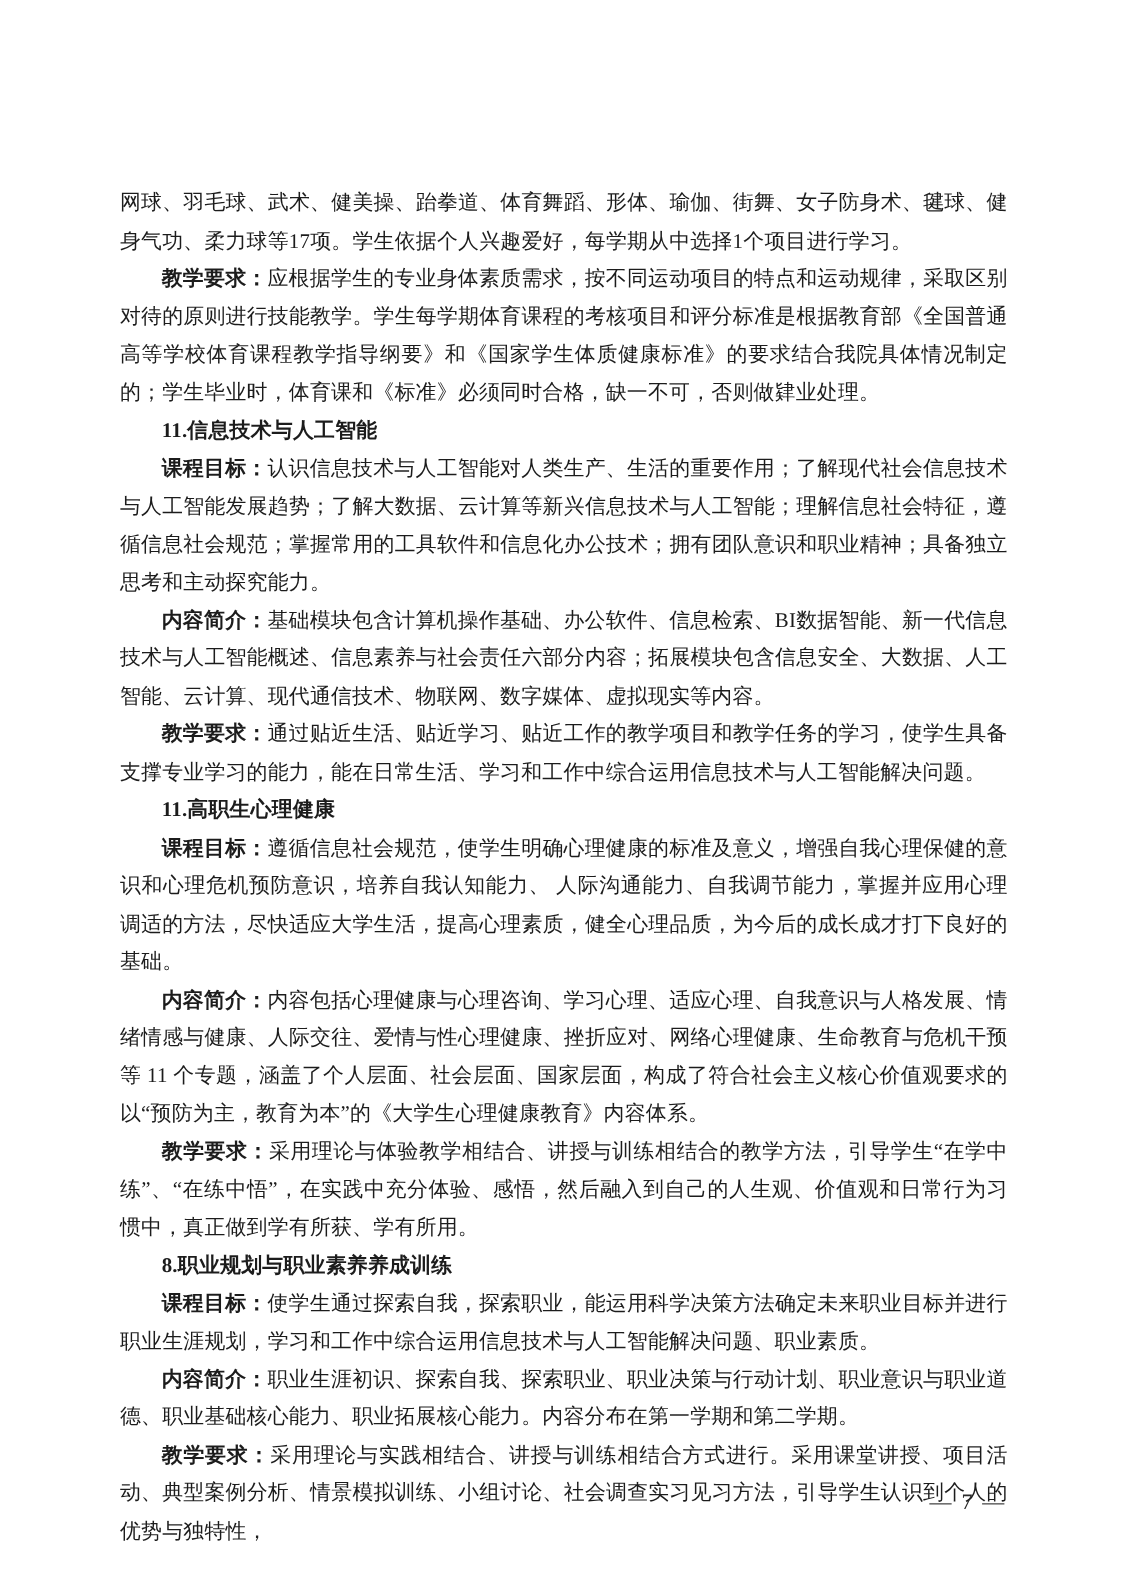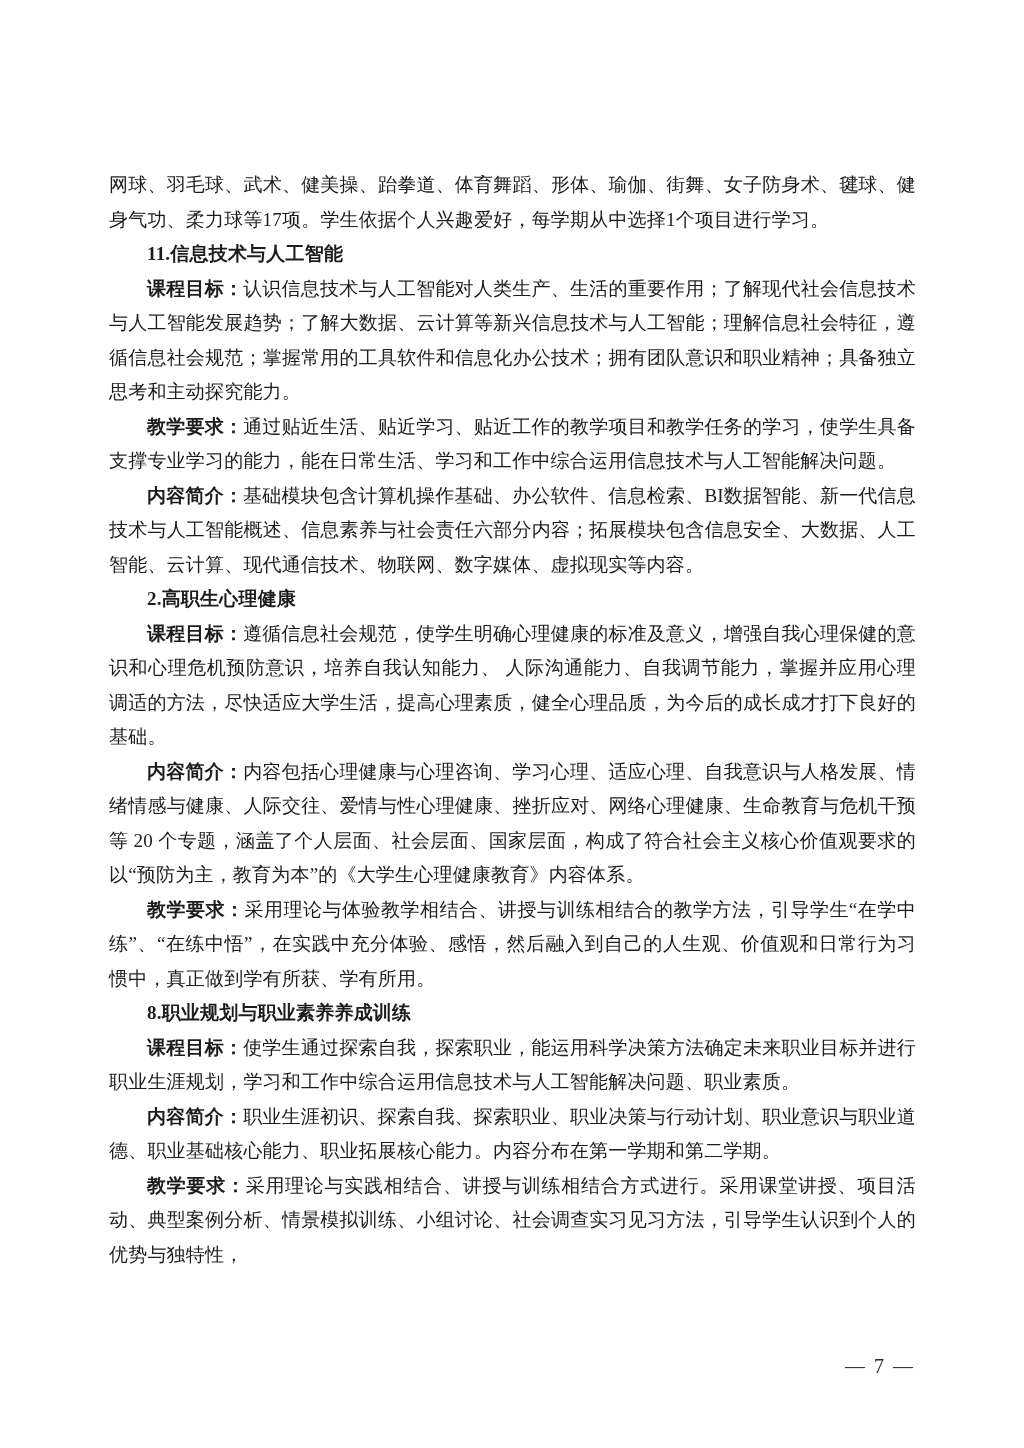--- a/index.html
+++ b/index.html
@@ -54,34 +54,35 @@
   }
 </style>
 </head>
 <body>
 
 <main class="page">
   <section class="content">
 
     <p class="para no-indent"><span>网球、羽毛球、武术、健美操、跆拳道、体育舞蹈、形体、瑜伽、街舞、女子防身术、毽球、健身气功、柔力球等17项。学生依据个人兴趣爱好，每学期从中选择1个项目进行学习。</span></p>
 
+    <p class="para"><span class="label">教学要求：</span><span>应根据学生的专业身体素质需求，按不同运动项目的特点和运动规律，采取区别对待的原则进行技能教学。学生每学期体育课程的考核项目和评分标准是根据教育部《全国普通高等学校体育课程教学指导纲要》和《国家学生体质健康标准》的要求结合我院具体情况制定的；学生毕业时，体育课和《标准》必须同时合格，缺一不可，否则做肄业处理。</span></p>
 
     <p class="heading">11.信息技术与人工智能</p>
 
     <p class="para"><span class="label">课程目标：</span><span>认识信息技术与人工智能对人类生产、生活的重要作用；了解现代社会信息技术与人工智能发展趋势；了解大数据、云计算等新兴信息技术与人工智能；理解信息社会特征，遵循信息社会规范；掌握常用的工具软件和信息化办公技术；拥有团队意识和职业精神；具备独立思考和主动探究能力。</span></p>
 
+    <p class="para"><span class="label">内容简介：</span><span>基础模块包含计算机操作基础、办公软件、信息检索、BI数据智能、新一代信息技术与人工智能概述、信息素养与社会责任六部分内容；拓展模块包含信息安全、大数据、人工智能、云计算、现代通信技术、物联网、数字媒体、虚拟现实等内容。</span></p>
+
     <p class="para"><span class="label">教学要求：</span><span>通过贴近生活、贴近学习、贴近工作的教学项目和教学任务的学习，使学生具备支撑专业学习的能力，能在日常生活、学习和工作中综合运用信息技术与人工智能解决问题。</span></p>
 
-    <p class="para"><span class="label">内容简介：</span><span>基础模块包含计算机操作基础、办公软件、信息检索、BI数据智能、新一代信息技术与人工智能概述、信息素养与社会责任六部分内容；拓展模块包含信息安全、大数据、人工智能、云计算、现代通信技术、物联网、数字媒体、虚拟现实等内容。</span></p>
-
-    <p class="heading">2.高职生心理健康</p>
+    <p class="heading">11.高职生心理健康</p>
 
     <p class="para"><span class="label">课程目标：</span><span>遵循信息社会规范，使学生明确心理健康的标准及意义，增强自我心理保健的意识和心理危机预防意识，培养自我认知能力、 人际沟通能力、自我调节能力，掌握并应用心理调适的方法，尽快适应大学生活，提高心理素质，健全心理品质，为今后的成长成才打下良好的基础。</span></p>
 
-    <p class="para"><span class="label">内容简介：</span><span>内容包括心理健康与心理咨询、学习心理、适应心理、自我意识与人格发展、情绪情感与健康、人际交往、爱情与性心理健康、挫折应对、网络心理健康、生命教育与危机干预等 20 个专题，涵盖了个人层面、社会层面、国家层面，构成了符合社会主义核心价值观要求的以“预防为主，教育为本”的《大学生心理健康教育》内容体系。</span></p>
+    <p class="para"><span class="label">内容简介：</span><span>内容包括心理健康与心理咨询、学习心理、适应心理、自我意识与人格发展、情绪情感与健康、人际交往、爱情与性心理健康、挫折应对、网络心理健康、生命教育与危机干预等 11 个专题，涵盖了个人层面、社会层面、国家层面，构成了符合社会主义核心价值观要求的以“预防为主，教育为本”的《大学生心理健康教育》内容体系。</span></p>
 
     <p class="para"><span class="label">教学要求：</span><span>采用理论与体验教学相结合、讲授与训练相结合的教学方法，引导学生“在学中练”、“在练中悟”，在实践中充分体验、感悟，然后融入到自己的人生观、价值观和日常行为习惯中，真正做到学有所获、学有所用。</span></p>
 
     <p class="heading">8.职业规划与职业素养养成训练</p>
 
     <p class="para"><span class="label">课程目标：</span><span>使学生通过探索自我，探索职业，能运用科学决策方法确定未来职业目标并进行职业生涯规划，学习和工作中综合运用信息技术与人工智能解决问题、职业素质。</span></p>
 
     <p class="para"><span class="label">内容简介：</span><span>职业生涯初识、探索自我、探索职业、职业决策与行动计划、职业意识与职业道德、职业基础核心能力、职业拓展核心能力。内容分布在第一学期和第二学期。</span></p>
 
     <p class="para"><span class="label">教学要求：</span><span>采用理论与实践相结合、讲授与训练相结合方式进行。采用课堂讲授、项目活动、典型案例分析、情景模拟训练、小组讨论、社会调查实习见习方法，引导学生认识到个人的优势与独特性，</span></p>

